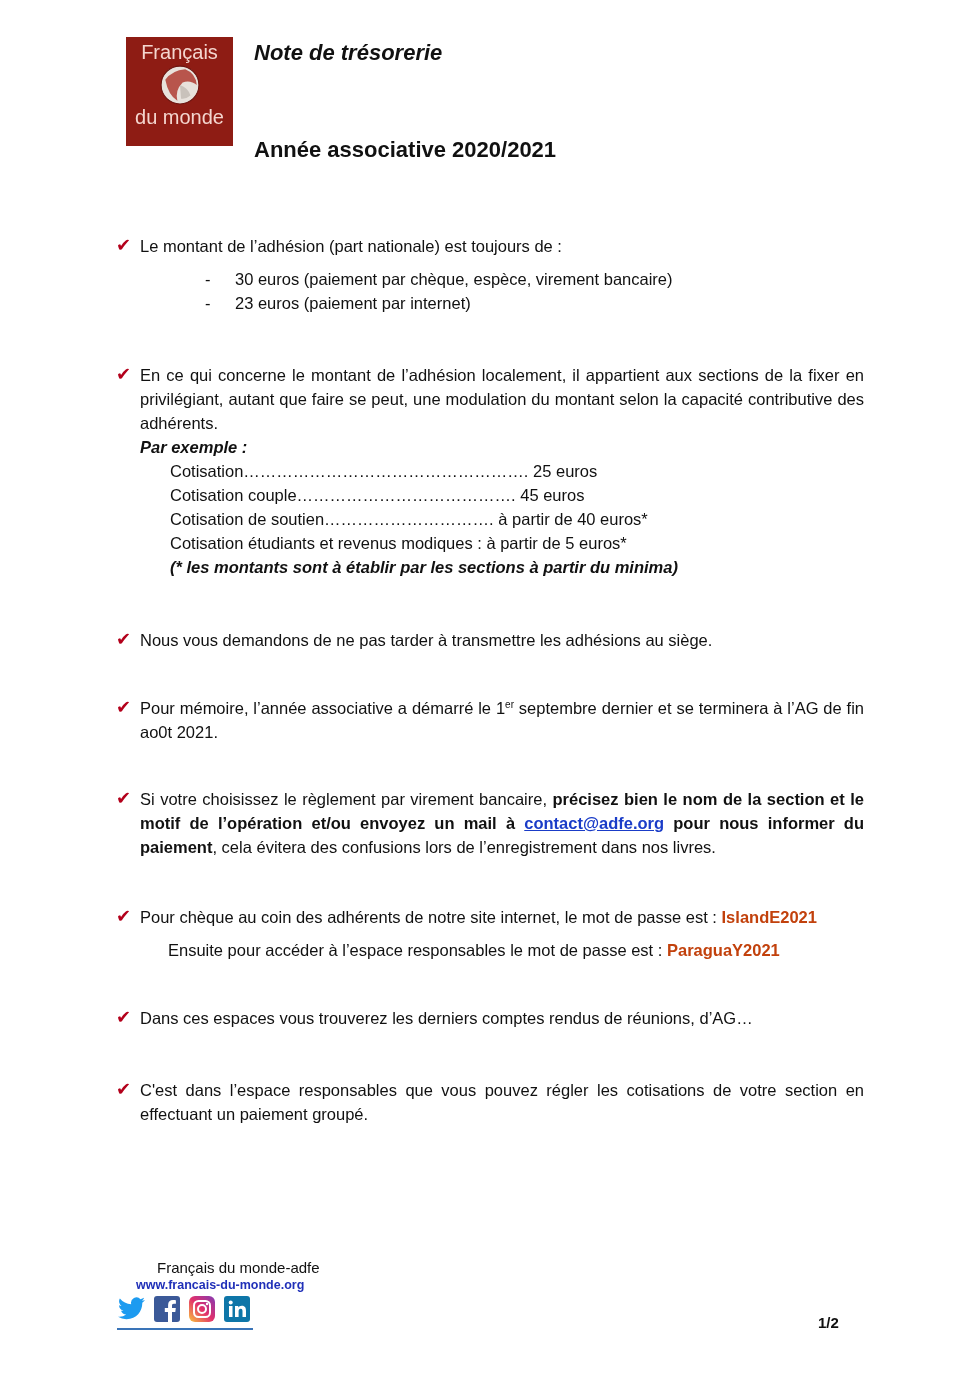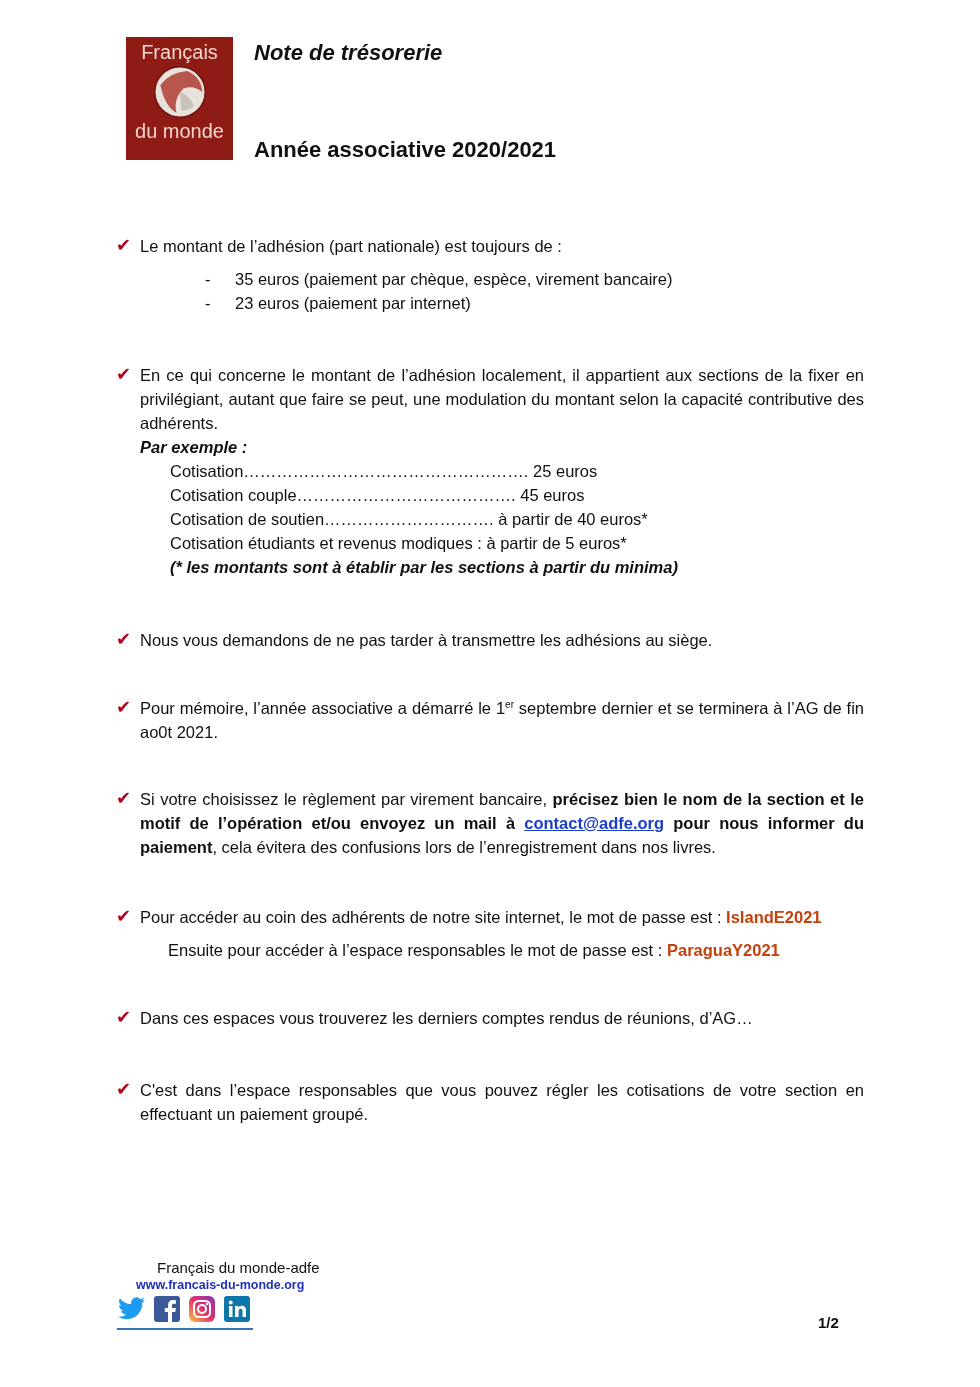--- a/index.html
+++ b/index.html
@@ -1,21 +1,21 @@
 <!DOCTYPE html>
 <html><head>
 <meta charset="utf-8">
 <style>
   html, body { margin: 0; padding: 0; background: #ffffff; }
   body { width: 980px; height: 1387px; position: relative; overflow: hidden;
          font-family: "Liberation Sans", "DejaVu Sans", sans-serif; color: #111; }
   .abs { position: absolute; }
 
   
-  .logo { left: 126px; top: 37px; width: 107px; height: 123px; background: #8e1c14;
+  .logo { left: 126px; top: 37px; width: 107px; height: 109px; background: #8e1c14;
           display: flex; flex-direction: column; align-items: center; justify-content: space-between; }
   .logo-top, .logo-bottom { color: #f4d6cf; font-size: 20px; font-family: "Liberation Sans", sans-serif; }
   .logo-top { margin-top: 4px; }
   .logo-bottom { margin-bottom: 17px; }
   .globe { width: 78px; height: 78px; }
 
   .title { left: 254px; top: 40px; font-size: 22px; font-weight: bold; font-style: italic; }
   .subtitle { left: 254px; top: 137px; font-size: 22px; font-weight: bold; }
 
   .para { left: 140px; width: 724px; font-size: 16.5px; line-height: 24px; text-align: justify; }
@@ -52,21 +52,21 @@
 </div>
 <div class="abs title">Note de trésorerie</div>
 <div class="abs subtitle">Année associative 2020/2021</div>
 
 <div class="abs para" style="top:234px;">
   <span class="check">✔</span>
   <span>Le montant de l’adhésion (part nationale) est toujours de :</span>
 </div>
 <div class="dash-item" style="left:235px; top:267px;">
   <span class="dash">-</span>
-  <span>35 euros (paiement par chèque, espèce, virement bancaire)</span>
+  <span>30 euros (paiement par chèque, espèce, virement bancaire)</span>
 </div>
 <div class="dash-item" style="left:235px; top:291px;">
   <span class="dash">-</span>
   <span>23 euros (paiement par internet)</span>
 </div>
 
 <div class="abs para" style="top:363px;">
   <span class="check">✔</span>
   <div>En ce qui concerne le montant de l’adhésion localement, il appartient aux sections de la fixer en privilégiant, autant que faire se peut, une modulation du montant selon la capacité contributive des adhérents.</div>
   <div class="example-title">Par exemple :</div>
@@ -87,21 +87,21 @@
   <span>Pour mémoire, l’année associative a démarré le 1</span><sup>er</sup><span> septembre dernier et se terminera à l’AG de fin ao0t 2021.</span>
 </div>
 
 <div class="abs para" style="top:787px;">
   <span class="check">✔</span>
   <span>Si votre choisissez le règlement par virement bancaire, </span><span class="b">précisez bien le nom de la section et le motif de l’opération et/ou envoyez un mail à </span><a class="link">contact@adfe.org</a><span class="b"> pour nous informer du paiement</span><span>, cela évitera des confusions lors de l’enregistrement dans nos livres.</span>
 </div>
 
 <div class="abs para" style="top:905px;">
   <span class="check">✔</span>
-  <span>Pour accéder au coin des adhérents de notre site internet, le mot de passe est : </span><span class="pw">IslandE2021</span>
+  <span>Pour chèque au coin des adhérents de notre site internet, le mot de passe est : </span><span class="pw">IslandE2021</span>
 </div>
 <div class="abs para" style="top:938px; left:168px;">
   <span>Ensuite pour accéder à l’espace responsables le mot de passe est : </span><span class="pw">ParaguaY2021</span>
 </div>
 
 <div class="abs para" style="top:1006px;">
   <span class="check">✔</span>
   <span>Dans ces espaces vous trouverez les derniers comptes rendus de réunions, d’AG…</span>
 </div>
 

